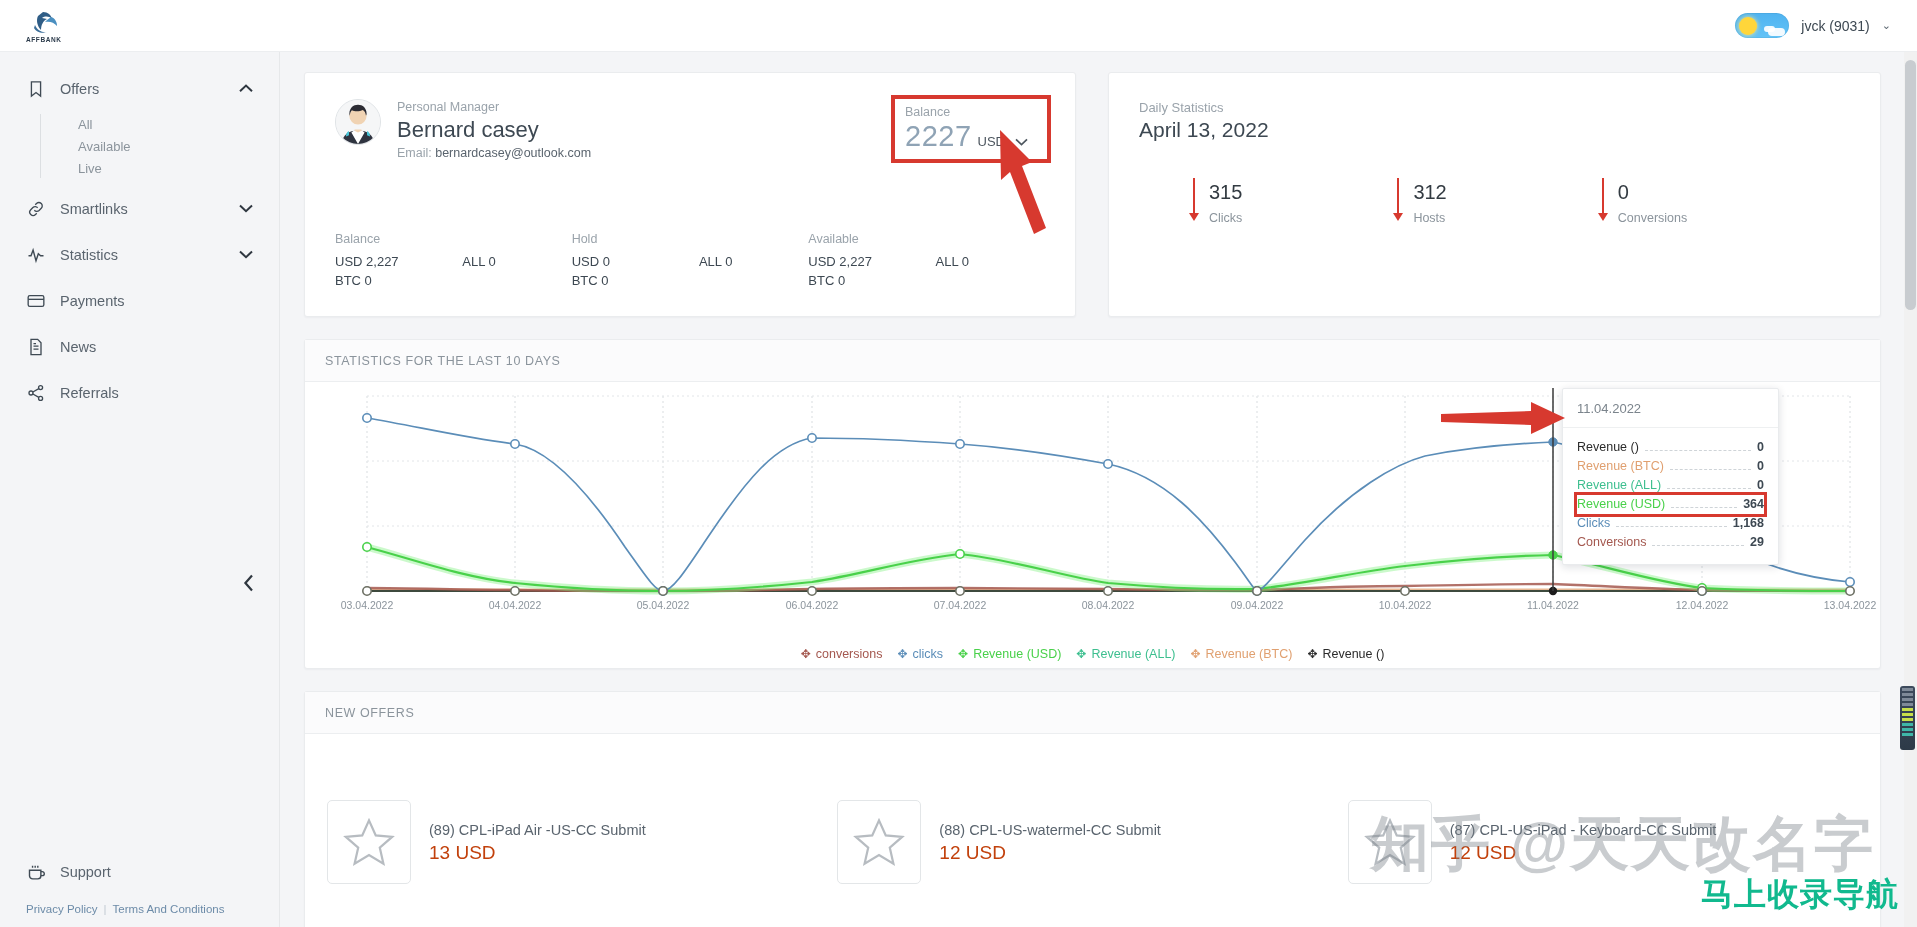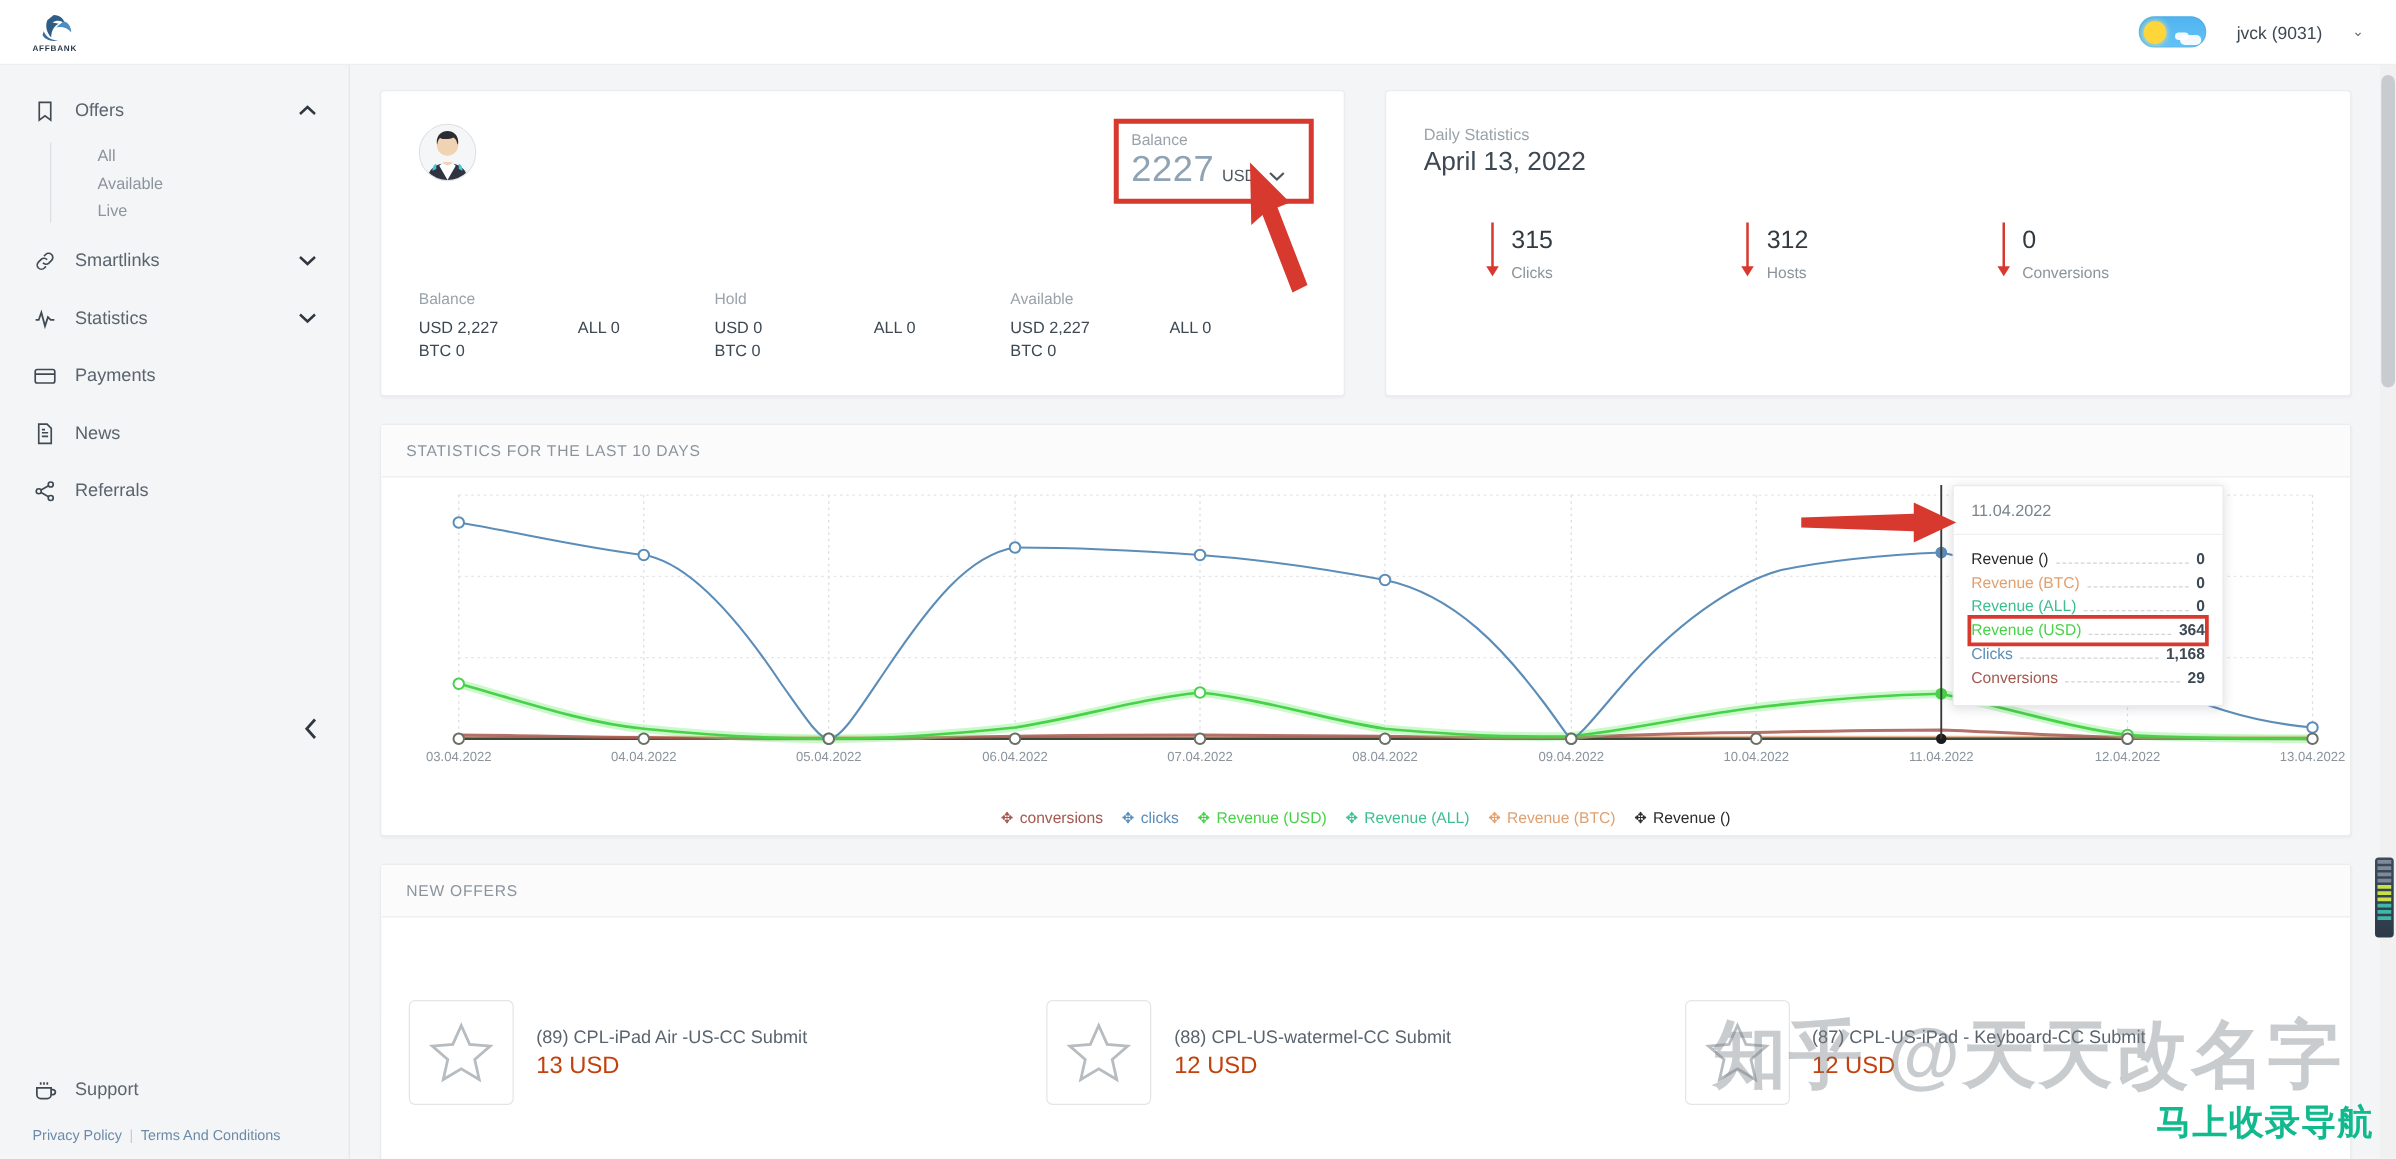--- a/index.html
+++ b/index.html
@@ -17,21 +17,21 @@
     background: #ffffff; border-bottom: 1px solid #eceef0;
     display: flex; align-items: center; z-index: 40;
   }
   .logo-wrap { width: 280px; display: flex; align-items: center; padding-left: 26px; }
   .logo-mark { display: flex; flex-direction: column; align-items: center; }
   .logo-text {
     font-size: 6.5px; letter-spacing: .6px; font-weight: 700;
     color: #2b3a4a; margin-top: 1px;
   }
   .topbar-right {
-    margin-left: auto; display: flex; align-items: center; gap: 24px; padding-right: 26px;
+    margin-left: auto; display: flex; align-items: center; gap: 12px; padding-right: 26px;
   }
   .daynight {
     width: 54px; height: 25px; border-radius: 14px; position: relative; overflow: hidden;
     background: linear-gradient(180deg,#4fb3f0 0%,#63c3f7 100%);
     box-shadow: inset 0 0 0 1px rgba(0,0,0,.05);
   }
   .daynight .sun {
     position: absolute; left: 4px; top: 3.5px; width: 18px; height: 18px;
     border-radius: 50%; background: #ffd63a; box-shadow: 0 0 5px #ffe98a;
   }
@@ -192,21 +192,21 @@
   .ann-balance { position: absolute; left: 988px; top: 128px; z-index: 50; pointer-events: none; }
 
   
   .wm-main {
     position: absolute; left: 1370px; top: 805px; z-index: 60; pointer-events: none;
     font-size: 59px; font-weight: 700; color: rgba(120,128,136,.40);
     white-space: nowrap; letter-spacing: 2px;
   }
   .wm-bottom {
     position: absolute; right: 18px; bottom: 10px; z-index: 60; pointer-events: none;
-    font-size: 28px; font-weight: 700; color: #11b98e; letter-spacing: 1px; white-space: nowrap;
+    font-size: 32px; font-weight: 700; color: #11b98e; letter-spacing: 1px; white-space: nowrap;
   }
   .side-widget {
     position: absolute; right: 2px; top: 686px; width: 15px; height: 64px; z-index: 55;
     background: linear-gradient(180deg,#3d4a5c 0%,#2d3a48 100%);
     border-radius: 3px; overflow: hidden;
   }
   .side-widget i {
     display: block; height: 3px; margin: 2px 2px 0 2px; background: #7f8a98;
   }
   .side-widget i.g { background: #c8e04a; }
@@ -369,20 +369,28 @@
           <div class="avatar">
             <svg width="44" height="44" viewBox="0 0 44 44">
               <rect width="44" height="44" fill="#f5f6f7"></rect>
               <circle cx="22" cy="16" r="8.6" fill="#f0d3b3"></circle>
               <path d="M13.4 13.5c0-5.4 3.8-8.8 8.6-8.8s8.6 3.4 8.6 8.8c0 1.4-.6 2.2-.6 2.2-.4-3-1.6-5-3.4-5.8-2.4 1.6-8 1.8-10.6.4-1.4 1.2-2 3.2-2.2 5.4 0 0-.4-.9-.4-2.2z" fill="#2b2b33"></path>
               <path d="M6 44c0-9 7-13.4 16-13.4S38 35 38 44z" fill="#2f3440"></path>
               <path d="M18.6 29.5h6.8V34h-6.8z" fill="#f0d3b3"></path>
               <path d="M22 32.5 18 30.4l-2.6 2.2L22 44l6.6-11.4-2.6-2.2z" fill="#ffffff"></path>
               <path d="M13 31c-2.6 1.2-3 3.4-3 5.6l3-1.4zM31 31c2.6 1.2 3 3.4 3 5.6l-3-1.4z" fill="#49c6d8"></path>
             </svg>
+          </div>
+          <div>
+            <div class="pm-label">Personal Manager</div>
+            <div class="pm-name">Bernard casey</div>
+            <div class="pm-email">
+              <span class="lbl">Email:</span>
+              <span>bernardcasey@outlook.com</span>
+            </div>
           </div>
         </div>
 
         <div class="balance-box highlight">
           <div class="bal-label">Balance</div>
           <div class="bal-row">
             <span class="bal-amount">2227</span>
             <span class="bal-cur">USD</span>
             <span class="bal-caret">
               <svg width="13" height="8" viewBox="0 0 13 8" fill="none" stroke="#4d565f" stroke-width="1.7">

